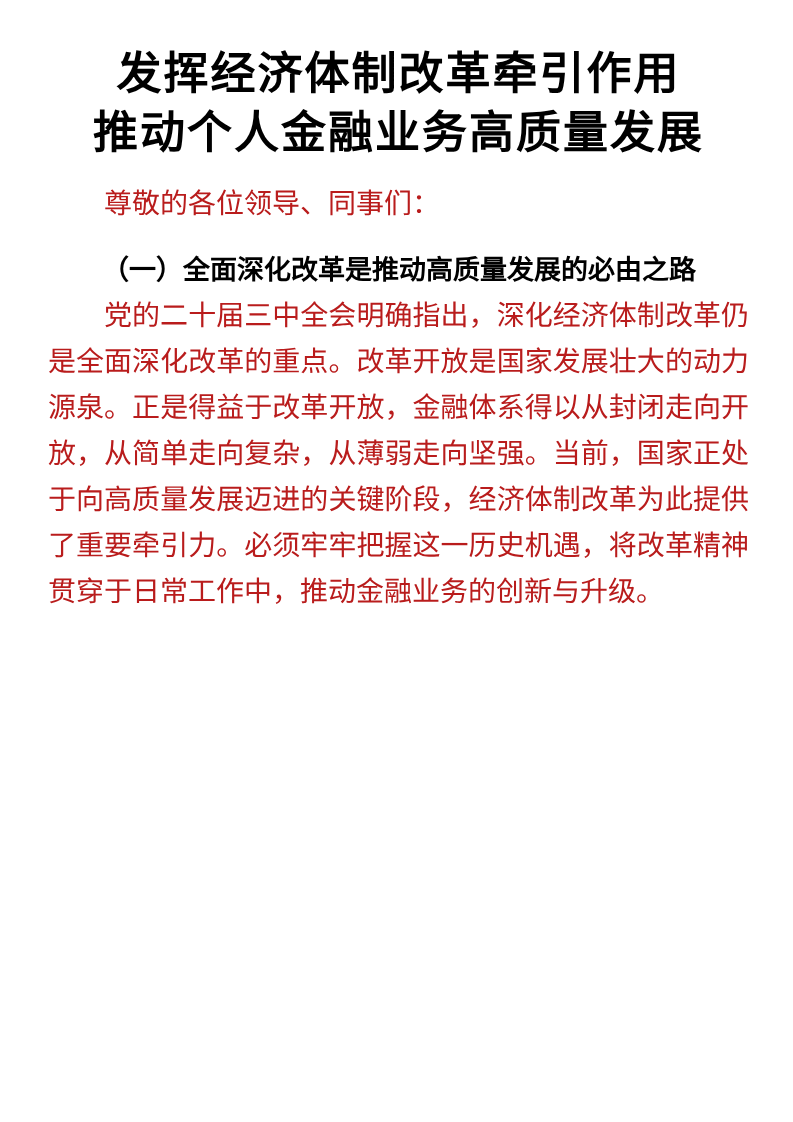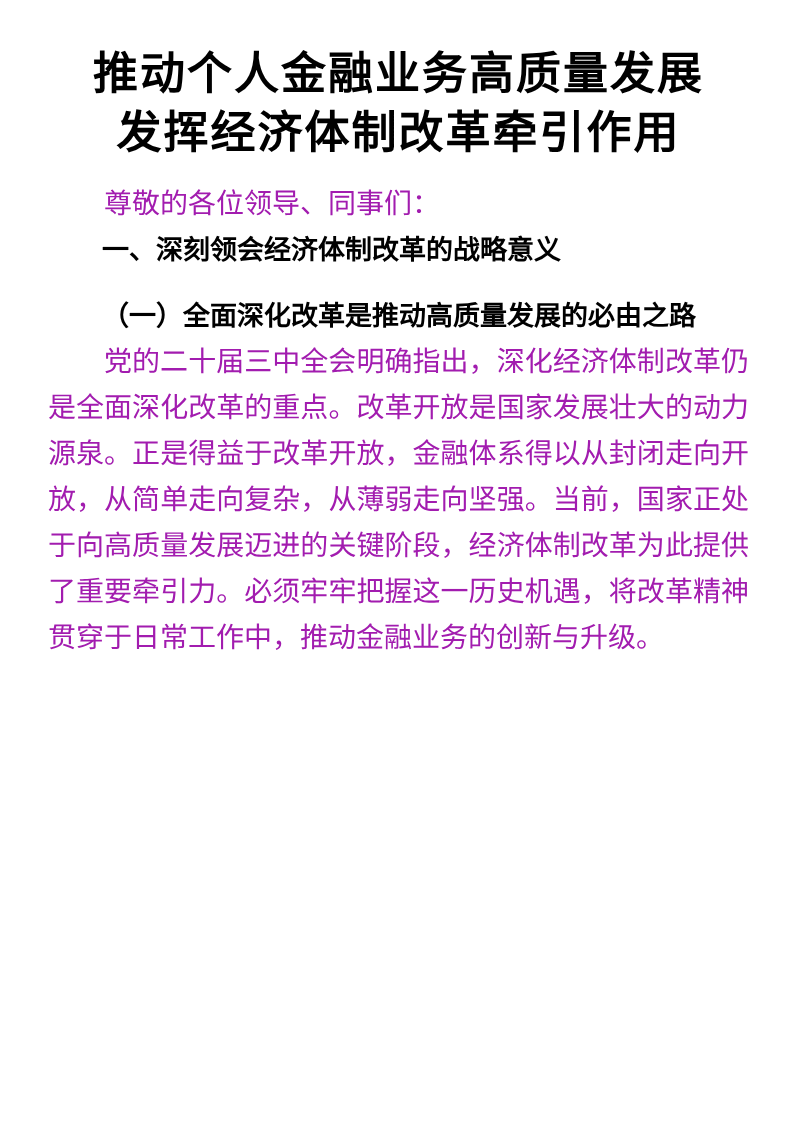--- a/index.html
+++ b/index.html
@@ -34,21 +34,21 @@
   }
   .para {
     margin: 0;
     font-family: "Liberation Serif", "DejaVu Serif", serif;
     font-weight: 400;
     font-size: 28px;
     line-height: 46px;
     text-align: justify;
     text-indent: 2em;
     word-break: break-all;
-    color: #a21caf;
+    color: #b91c1c;
   }
   .heading-1, .heading-2 {
     margin: 0;
     font-family: "Liberation Sans", "DejaVu Sans", sans-serif;
     font-weight: 700;
     font-size: 27px;
     line-height: 46px;
     text-indent: 2em;
     white-space: nowrap;
     color: #000000;
@@ -56,26 +56,25 @@
   .heading-2 {
     margin-top: 20px;
   }
 </style>
 </head>
 <body>
 
 <div class="page">
 
   <h1 class="doc-title">
+    <span class="title-line">发挥经济体制改革牵引作用</span>
     <span class="title-line">推动个人金融业务高质量发展</span>
-    <span class="title-line">发挥经济体制改革牵引作用</span>
   </h1>
 
   <p class="para">尊敬的各位领导、同事们：</p>
 
 
-  <h2 class="heading-1">一、深刻领会经济体制改革的战略意义</h2>
 
   <h3 class="heading-2">（一）全面深化改革是推动高质量发展的必由之路</h3>
 
   <p class="para">党的二十届三中全会明确指出，深化经济体制改革仍是全面深化改革的重点。改革开放是国家发展壮大的动力源泉。正是得益于改革开放，金融体系得以从封闭走向开放，从简单走向复杂，从薄弱走向坚强。当前，国家正处于向高质量发展迈进的关键阶段，经济体制改革为此提供了重要牵引力。必须牢牢把握这一历史机遇，将改革精神贯穿于日常工作中，推动金融业务的创新与升级。</p>
 
 </div>
 
 </body></html>

